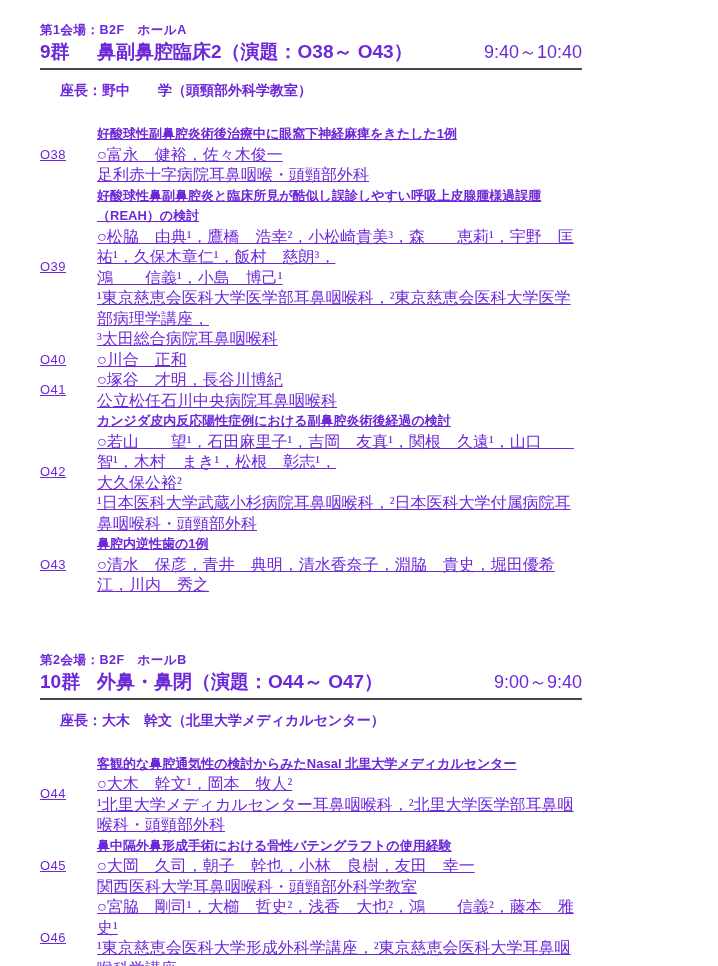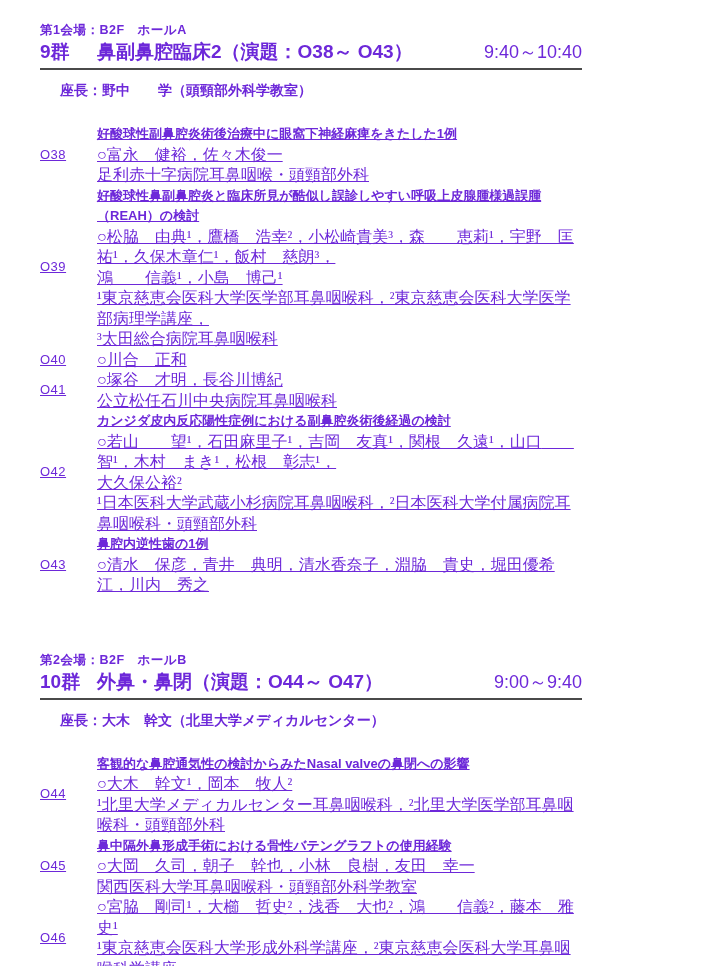--- a/index.html
+++ b/index.html
@@ -159,21 +159,21 @@
       <span class="group">10群</span>
       <span class="stitle">外鼻・鼻閉（演題：O44～ O47）</span>
       <span class="time">9:00～9:40</span>
     </div>
     <div class="rule"></div>
     <div class="chair">座長：大木　幹文（北里大学メディカルセンター）</div>
     <div class="plist">
   <div class="pres">
     <div class="pnum">O44</div>
     <div class="pbody">
-      <div class="ptitle">客観的な鼻腔通気性の検討からみたNasal valveの鼻閉への影響</div>
+      <div class="ptitle">客観的な鼻腔通気性の検討からみたNasal 北里大学メディカルセンター</div>
       <div class="pauthors">○大木　幹文¹，岡本　牧人²</div>
       <div class="paffil">¹北里大学メディカルセンター耳鼻咽喉科，²北里大学医学部耳鼻咽喉科・頭頸部外科</div>
     </div>
   </div>
 
   <div class="pres">
     <div class="pnum">O45</div>
     <div class="pbody">
       <div class="ptitle">鼻中隔外鼻形成手術における骨性バテングラフトの使用経験</div>
       <div class="pauthors">○大岡　久司，朝子　幹也，小林　良樹，友田　幸一</div>

